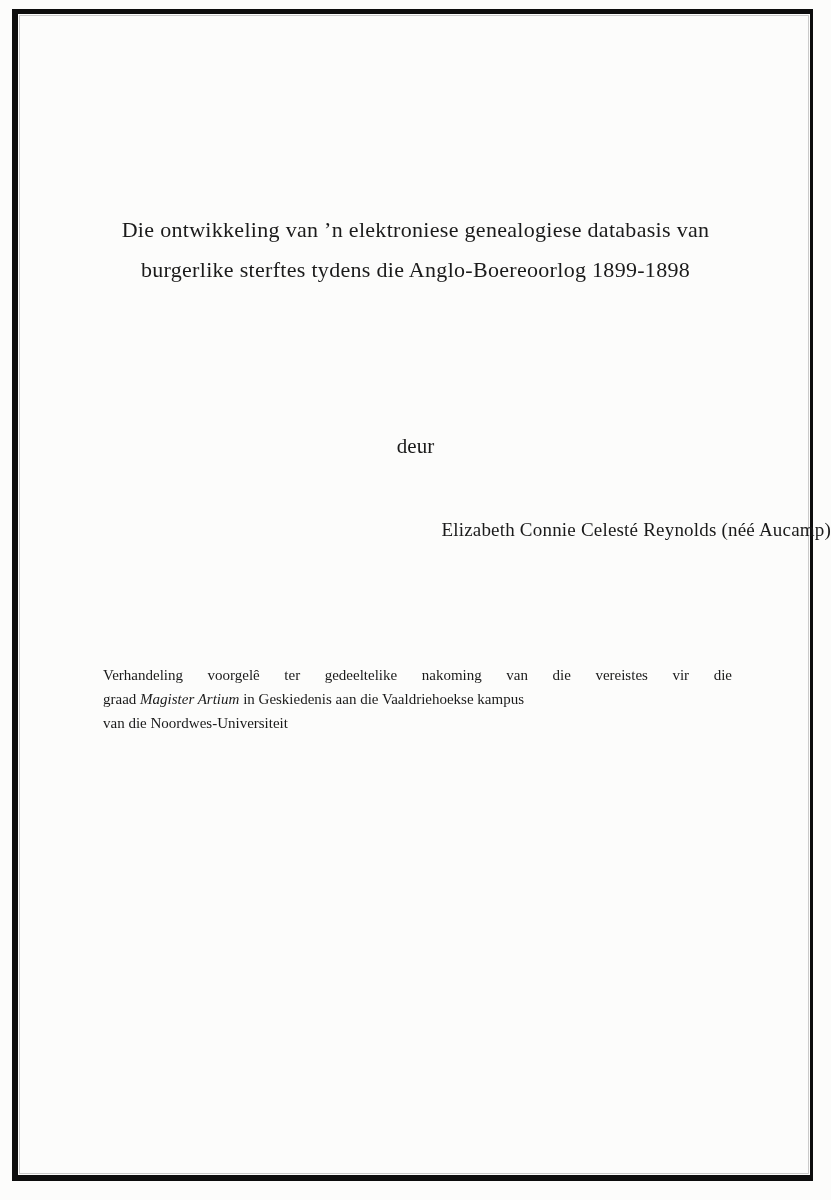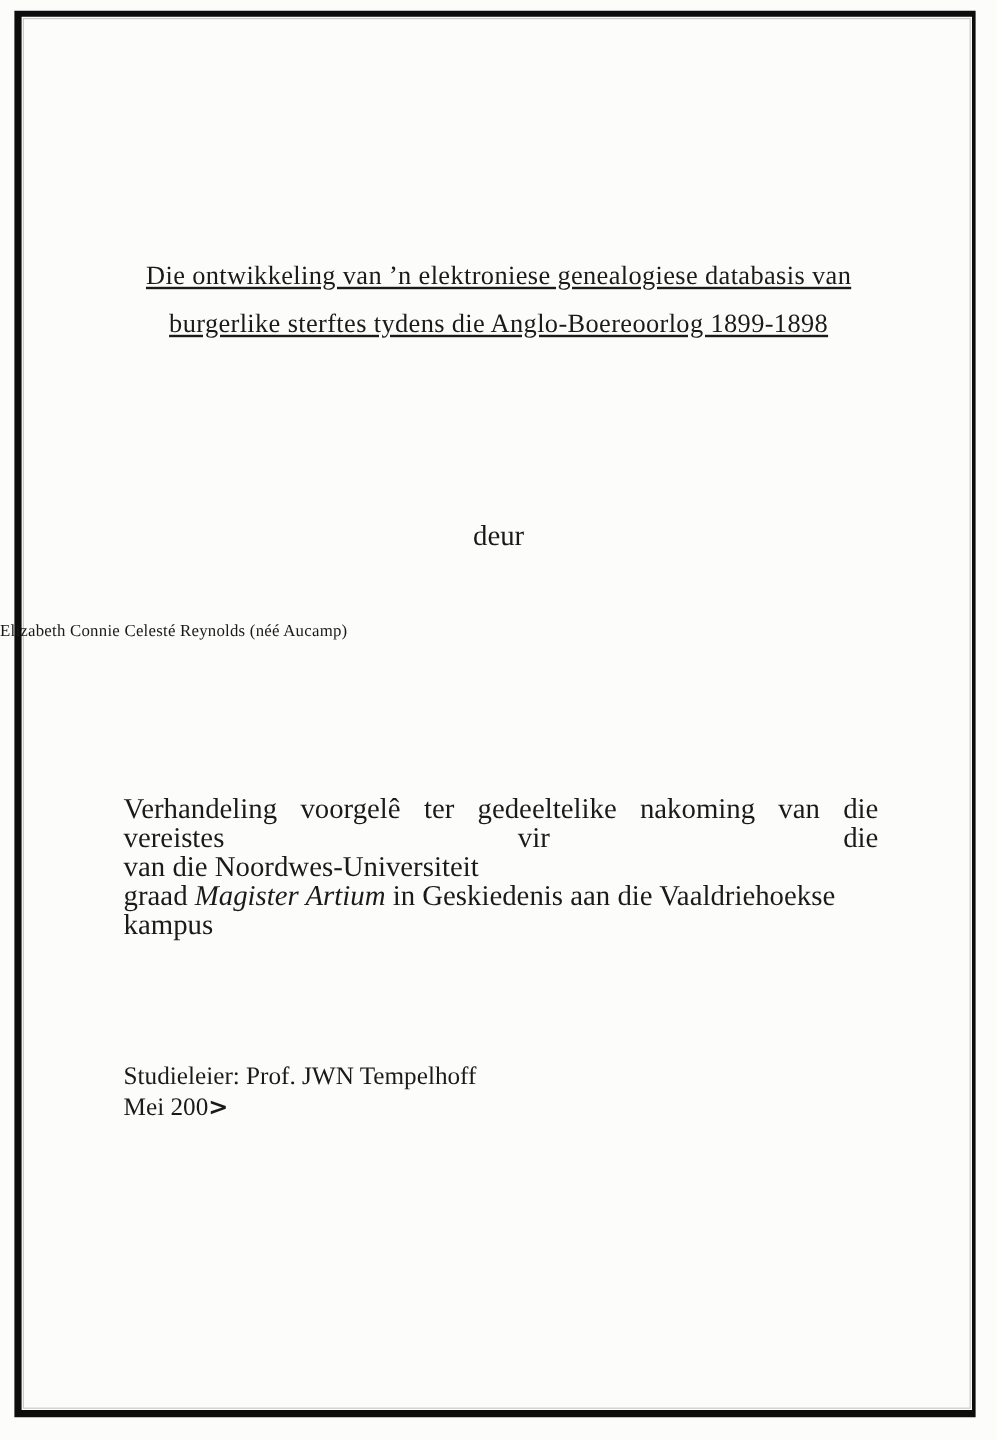--- a/index.html
+++ b/index.html
@@ -37,47 +37,46 @@
   
   .title-block {
     position: absolute;
     top: 210px;
     left: 50px;
     right: 50px;
     text-align: center;
     font-size: 22px;
     line-height: 40px;
     letter-spacing: 0.3px;
-    text-decoration: underline;
   }
   
   .deur {
     position: absolute;
     top: 434px;
     left: 0;
     right: 0;
     text-align: center;
-    font-size: 24px;
+    font-size: 21px;
   }
   .author {
     position: absolute;
     top: 519px;
     left: 0;
     right: 0;
-    text-align: left;
-    font-size: 14px;
+    text-align: right;
+    font-size: 19px;
     letter-spacing: 0.2px;
   }
   
   .submission {
     position: absolute;
     top: 663px;
     left: 103px;
     width: 629px;
-    font-size: 24px;
+    font-size: 15px;
     line-height: 24px;
   }
   .justify-line {
     text-align: justify;
     text-align-last: justify;
   }
   .submission em {
     font-style: italic;
   }
   
@@ -138,23 +137,19 @@
     <div>Die ontwikkeling van ’n elektroniese genealogiese databasis van</div>
     <div>burgerlike sterftes tydens die Anglo-Boereoorlog 1899-1898</div>
   </div>
 
   <div class="deur">deur</div>
 
   <div class="author">Elizabeth Connie Celesté Reynolds (néé Aucamp)</div>
 
   <div class="submission">
     <div class="justify-line">Verhandeling voorgelê ter gedeeltelike nakoming van die vereistes vir die</div>
+    <div><span>graad </span><em>Magister Artium</em><span> in Geskiedenis aan die Vaaldriehoekse kampus</span></div>
     <div>van die Noordwes-Universiteit</div>
-    <div><span>graad </span><em>Magister Artium</em><span> in Geskiedenis aan die Vaaldriehoekse kampus</span></div>
   </div>
 
-  <div class="supervisor">
-    <div>Studieleier: Prof. JWN Tempelhoff</div>
-    <div><span>Mei 200</span><span class="glyph7">&gt;</span></div>
-  </div>
 
 
 </div>
 
 </body></html>

